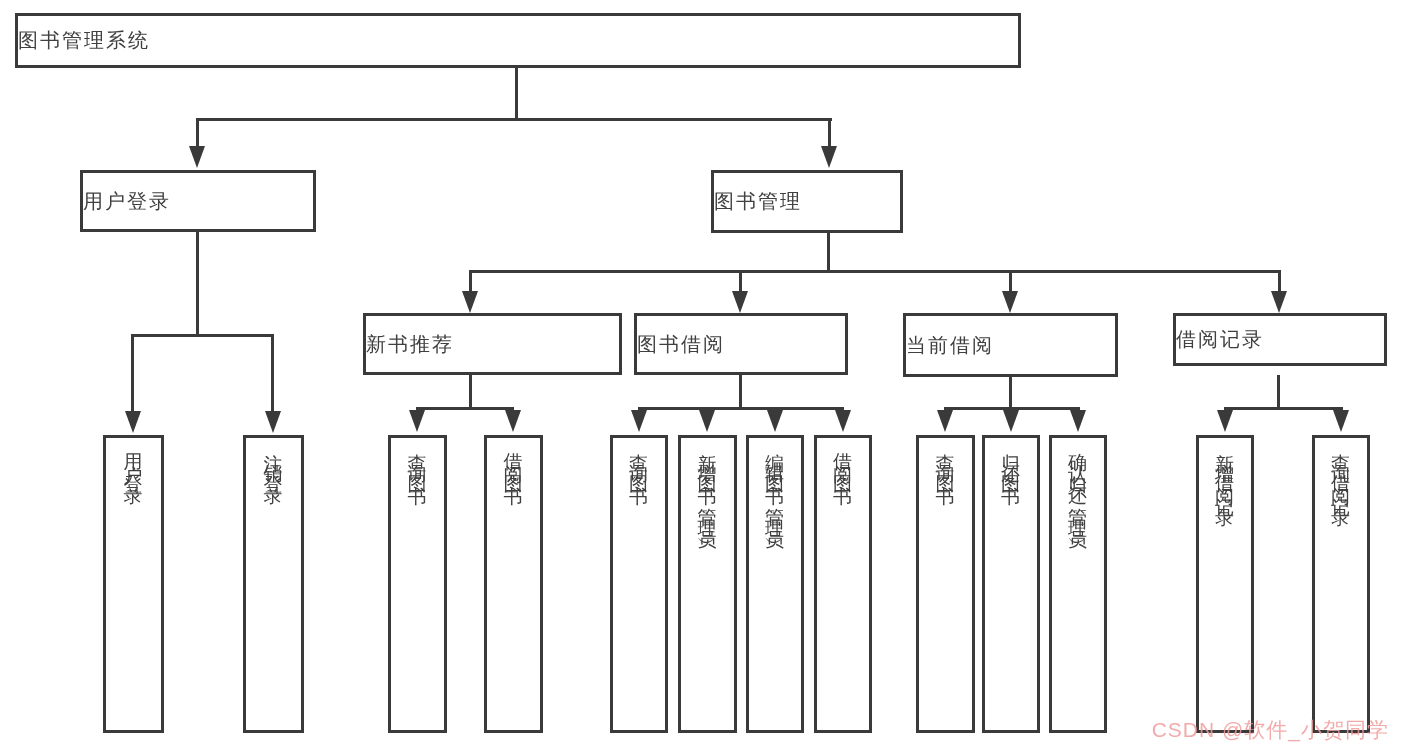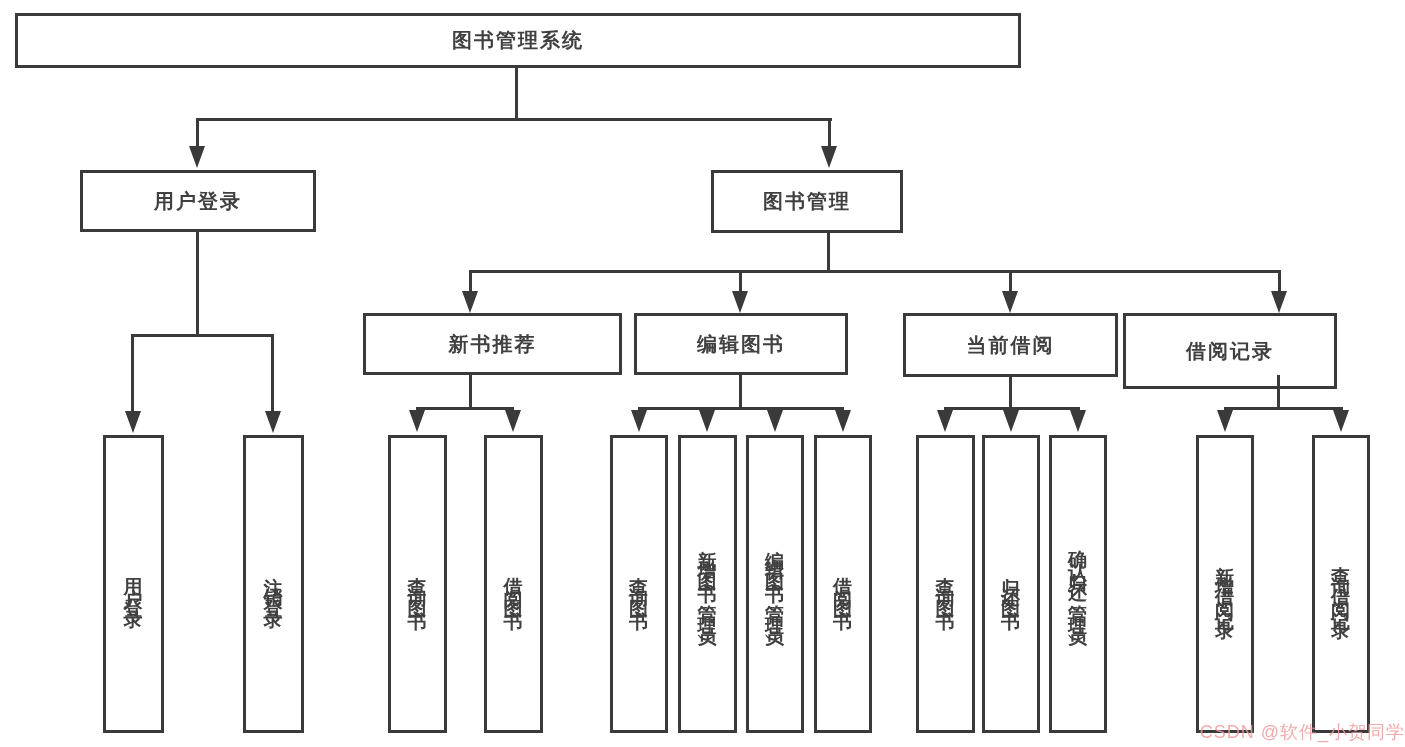--- a/index.html
+++ b/index.html
@@ -10,40 +10,39 @@
   }
   html,body{margin:0;padding:0;background:var(--bg);}
   body{font-family:"Liberation Sans","DejaVu Sans",sans-serif;color:var(--text);}
   .canvas{
     position:relative;width:1405px;height:747px;background:var(--bg);
     overflow:hidden;
   }
   .box{
     position:absolute;box-sizing:border-box;background:#fff;
     border:3px solid var(--line);
-    display:flex;align-items:center;justify-content:center;
+    display:flex;align-items:center;
     color:var(--text);
-    font-weight:bold;
   }
   .hbox{font-size:20px;letter-spacing:2px;white-space:nowrap;}
   .vbox{
     writing-mode:vertical-lr;text-orientation:mixed;
     font-size:19px;letter-spacing:11px;line-height:1;
     white-space:nowrap;
   }
   .line{position:absolute;background:var(--line);}
   .arrowhead{
     position:absolute;width:0;height:0;
     border-left:8px solid transparent;
     border-right:8px solid transparent;
     border-top:22px solid var(--line);
   }
   .watermark{
-    position:absolute;right:0;bottom:3px;
-    font-size:18px;color:var(--wm);opacity:.85;
+    position:absolute;right:16px;bottom:3px;
+    font-size:21px;color:var(--wm);opacity:.85;
     letter-spacing:1px;z-index:10;white-space:nowrap;
   }
 </style>
 </head>
 <body>
 
 <div class="canvas">
 
   <div class="box hbox" style="left:15px;top:13px;width:1006px;height:55px;">
     <span>图书管理系统</span>
@@ -78,26 +77,26 @@
   <div class="arrowhead" style="left:732px;top:291px;"></div>
   <div class="line" style="left:1009px;top:270px;width:3px;height:22px;"></div>
   <div class="arrowhead" style="left:1002px;top:291px;"></div>
   <div class="line" style="left:1278px;top:270px;width:3px;height:22px;"></div>
   <div class="arrowhead" style="left:1271px;top:291px;"></div>
 
   <div class="box hbox" style="left:363px;top:313px;width:259px;height:62px;">
     <span>新书推荐</span>
   </div>
   <div class="box hbox" style="left:634px;top:313px;width:214px;height:62px;">
-    <span>编辑图书</span>
+    <span>图书借阅</span>
   </div>
   <div class="box hbox" style="left:903px;top:313px;width:215px;height:64px;">
     <span>当前借阅</span>
   </div>
-  <div class="box hbox" style="left:1123px;top:313px;width:214px;height:76px;">
+  <div class="box hbox" style="left:1173px;top:313px;width:214px;height:53px;">
     <span>借阅记录</span>
   </div>
 
   <div class="line" style="left:469px;top:375px;width:3px;height:35px;"></div>
   <div class="line" style="left:416px;top:407px;width:98px;height:3px;"></div>
   <div class="arrowhead" style="left:409px;top:410px;"></div>
   <div class="arrowhead" style="left:505px;top:410px;"></div>
 
   <div class="line" style="left:739px;top:375px;width:3px;height:35px;"></div>
   <div class="line" style="left:638px;top:407px;width:206px;height:3px;"></div>

